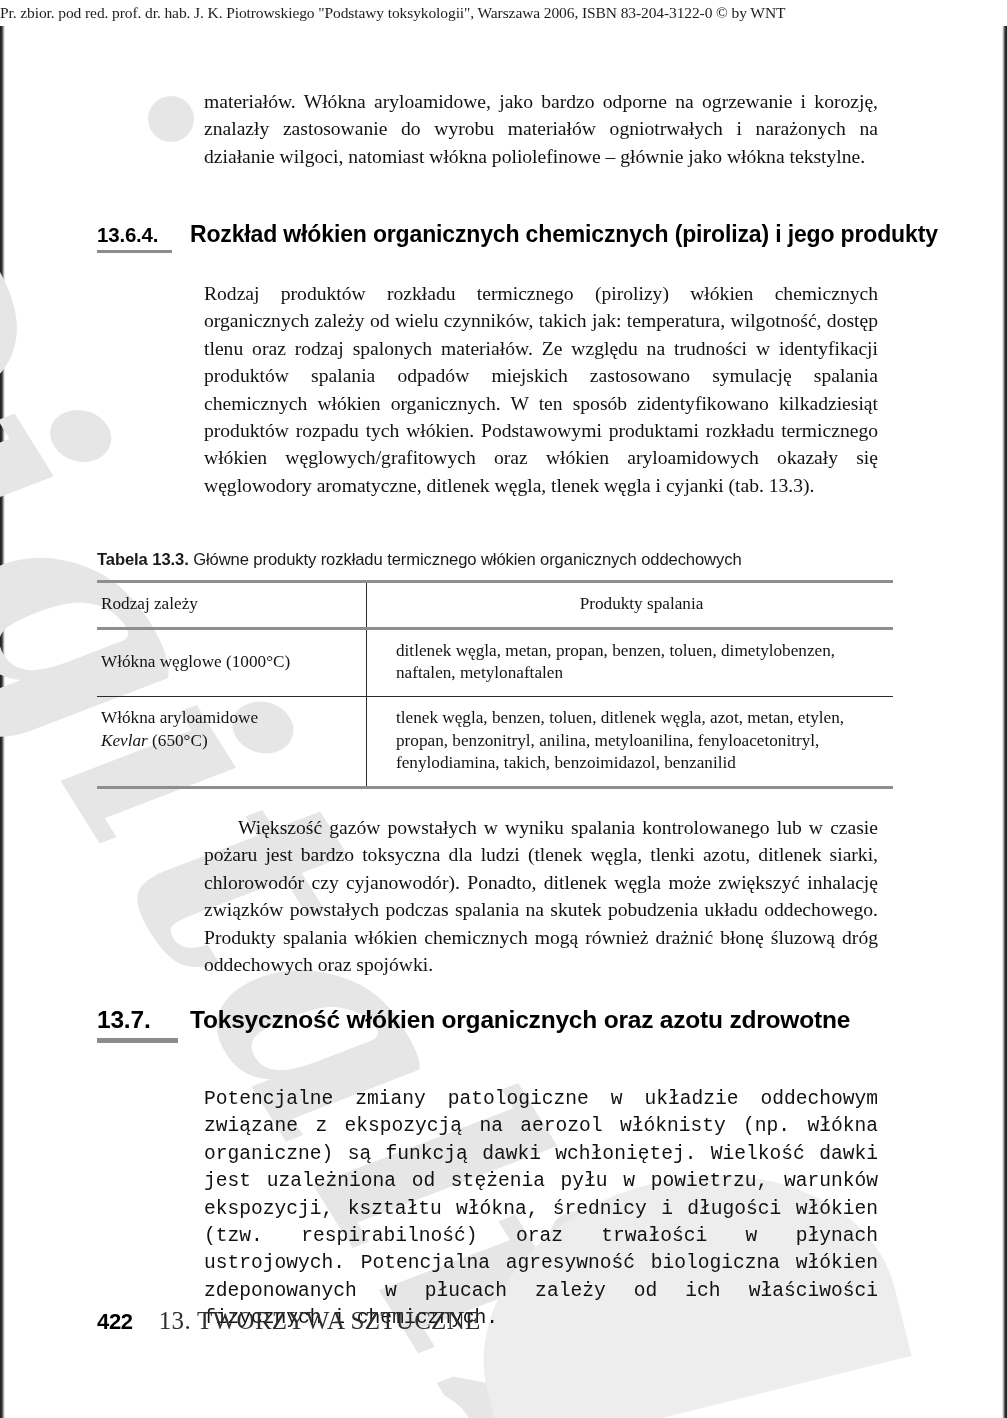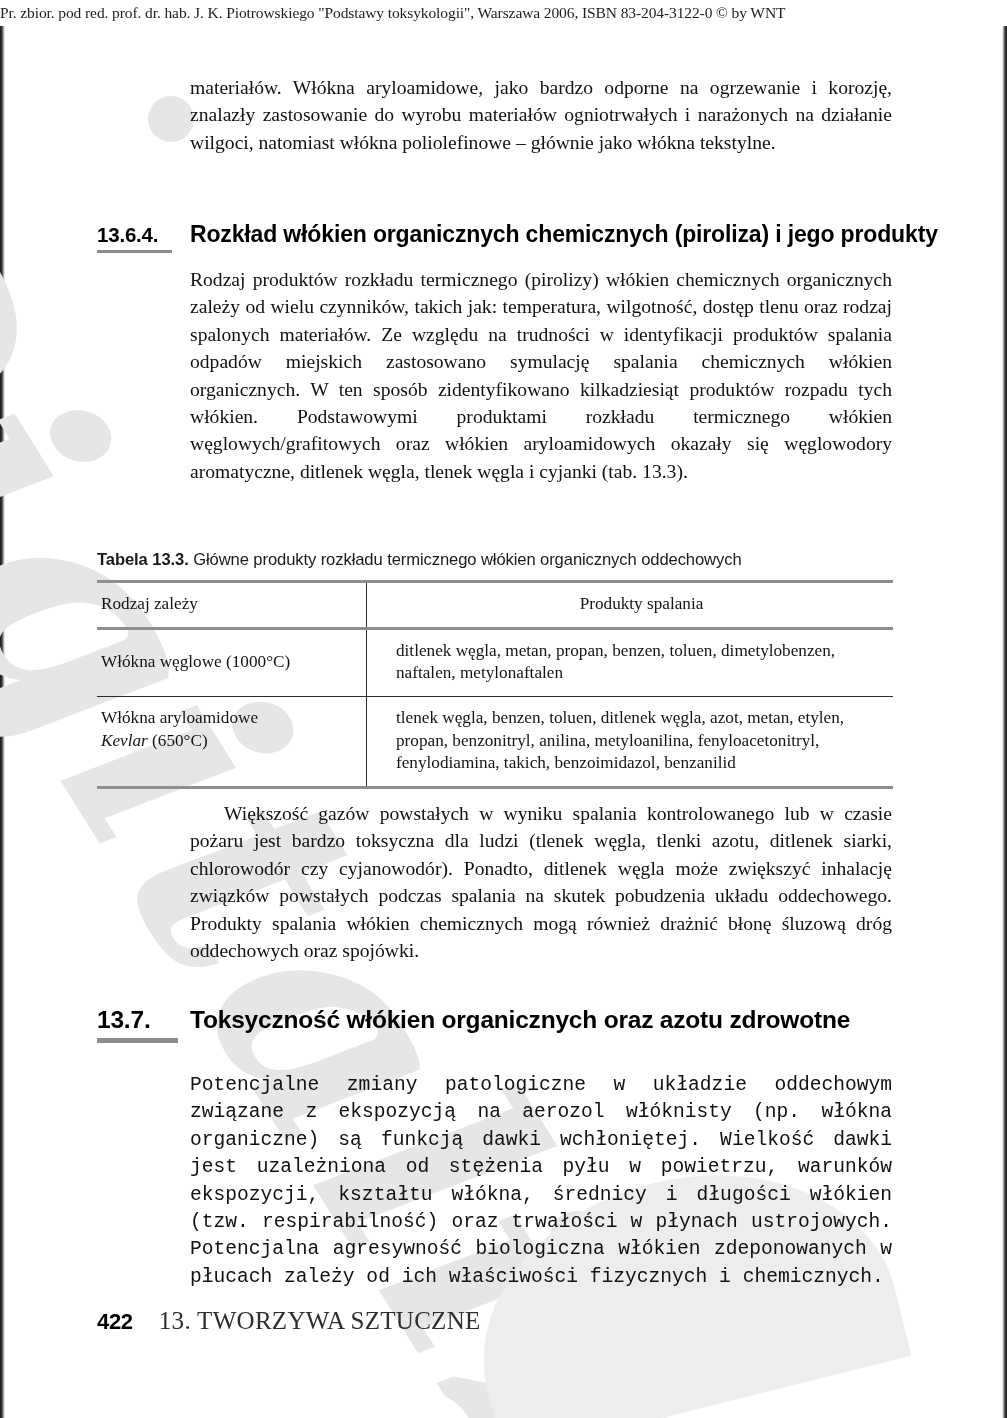--- a/index.html
+++ b/index.html
@@ -103,21 +103,21 @@
     position: absolute;
     left: 190px;
     width: 702px;
     font-family: "Liberation Serif", "DejaVu Serif", serif;
     font-size: 19.6px;
     line-height: 27.4px;
     text-align: justify;
     text-justify: inter-word;
     color: #111;
   }
-  .body-col p { margin: 0; }
+  .body-col p { margin: 14px; }
   .indent { text-indent: 34px; }
 
   
   .section-head {
     position: absolute;
     left: 97px;
     display: flex;
     align-items: baseline;
     font-family: "Liberation Sans", "DejaVu Sans", sans-serif;
     font-weight: 700;

